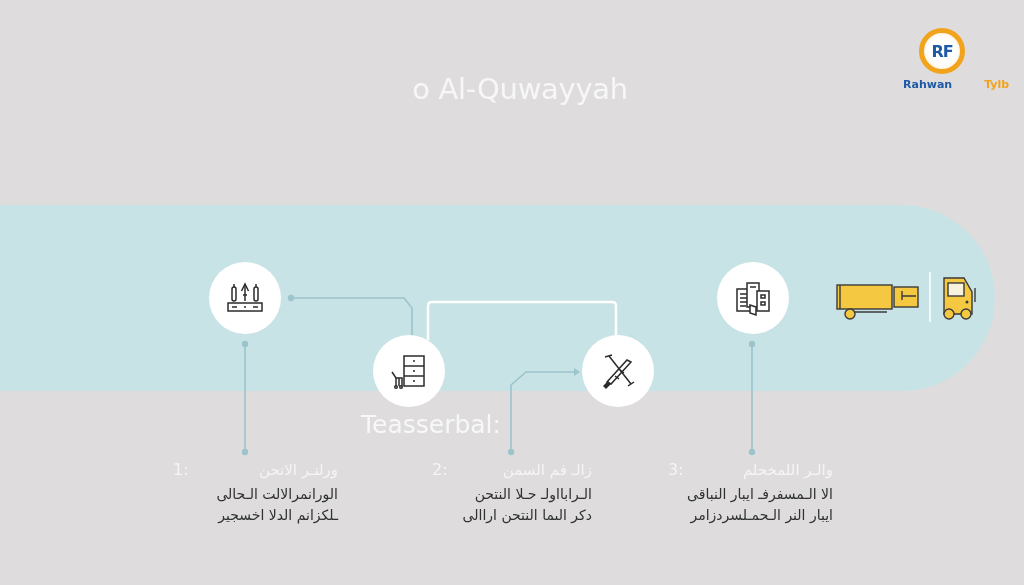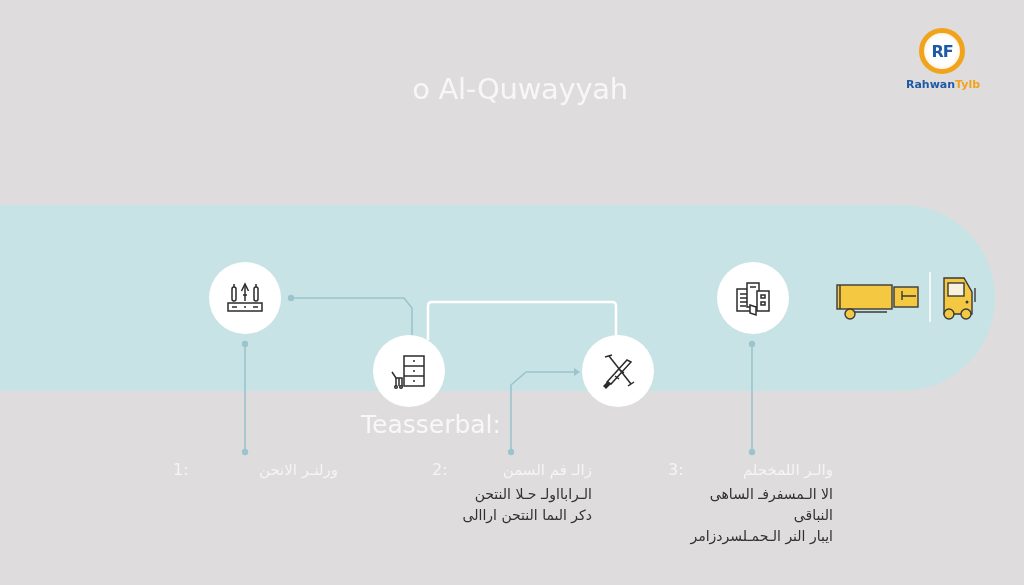--- a/index.html
+++ b/index.html
@@ -47,21 +47,21 @@
       position: absolute;
       left: 0; top: 50px;
       width: 80px;
       text-align: center;
       font-size: 11px;
       font-weight: bold;
       font-family: "DejaVu Sans", sans-serif;
       white-space: nowrap;
     }
     .logo-text .a { color: #1f5aa6; }
-    .logo-text .b { color: #f2a31c; }
+    .logo-text .b { color: #f2a31c; padding-left: 32px; }
 
     .band {
       position: absolute;
       left: -10px; top: 205px;
       width: 1005px; height: 186px;
       background: #c8e3e5;
       border-radius: 0 95px 95px 0;
     }
 
     svg.connectors {
@@ -248,35 +248,39 @@
   </svg>
 </div>
 
 <div class="subtitle">Teasserbal:</div>
 
 <div class="step" style="left:173px; top:459px;">
   <div class="head">
     <span>ورلنـر الانحن</span>
     <span class="num">1:</span>
   </div>
+  <div class="body">
+    <div>الورانمرالالت الـحالى</div>
+    <div>ـلكزانم الدلا اخسجير</div>
+  </div>
 </div>
 
 <div class="step" style="left:432px; top:459px; width:160px;">
   <div class="head">
     <span>زالـ فم السمن</span>
     <span class="num">2:</span>
   </div>
   <div class="body">
     <div>الـرابااولـ حـلا النتحن</div>
     <div>دكر الىما النتحن اراالى</div>
   </div>
 </div>
 
 <div class="step" style="left:668px; top:459px;">
   <div class="head">
     <span>والـر اللمخحلم</span>
     <span class="num">3:</span>
   </div>
   <div class="body">
-    <div>الا الـمسفرفـ الساهى النباقى</div>
+    <div>الا الـمسفرفـ ايبار النباقى</div>
     <div>ايبار النر الـحمـلسردزامر</div>
   </div>
 </div>
 
 </body></html>

